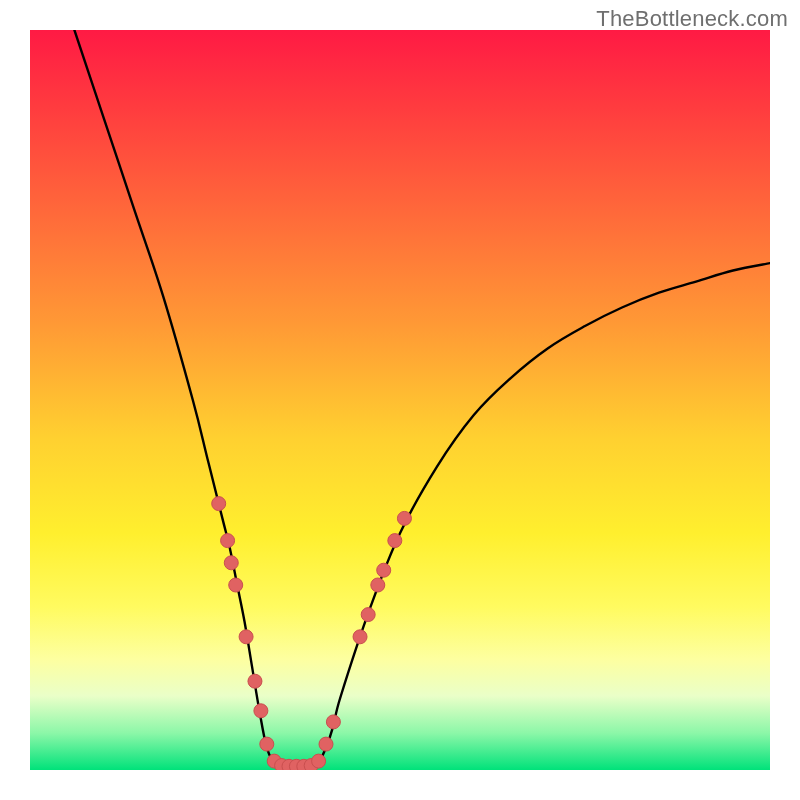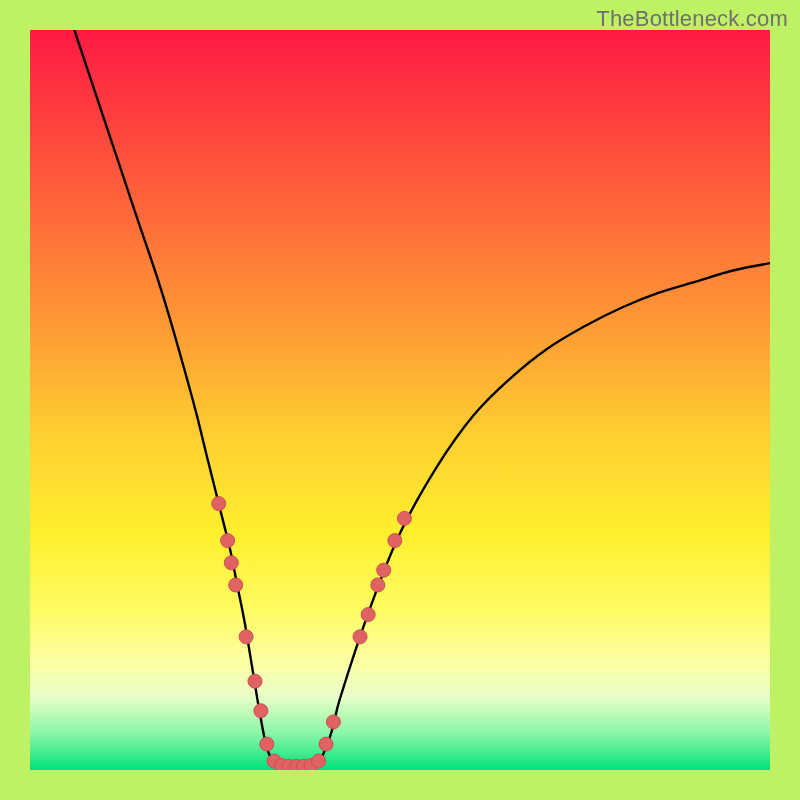--- a/index.html
+++ b/index.html
@@ -10,21 +10,21 @@
     overflow: hidden;
     background: #000;
     font-family: Arial, Helvetica, sans-serif;
   }
   .frame {
     position: absolute;
     left: 0;
     top: 0;
     width: 800px;
     height: 800px;
-    background: #bef264;
+    background: #ffffff;
   }
   .plot {
     position: absolute;
     left: 30px;
     top: 30px;
     width: 740px;
     height: 740px;
     background: linear-gradient(to bottom,
       #ff1a44 0%,
       #ff3a3f 10%,

